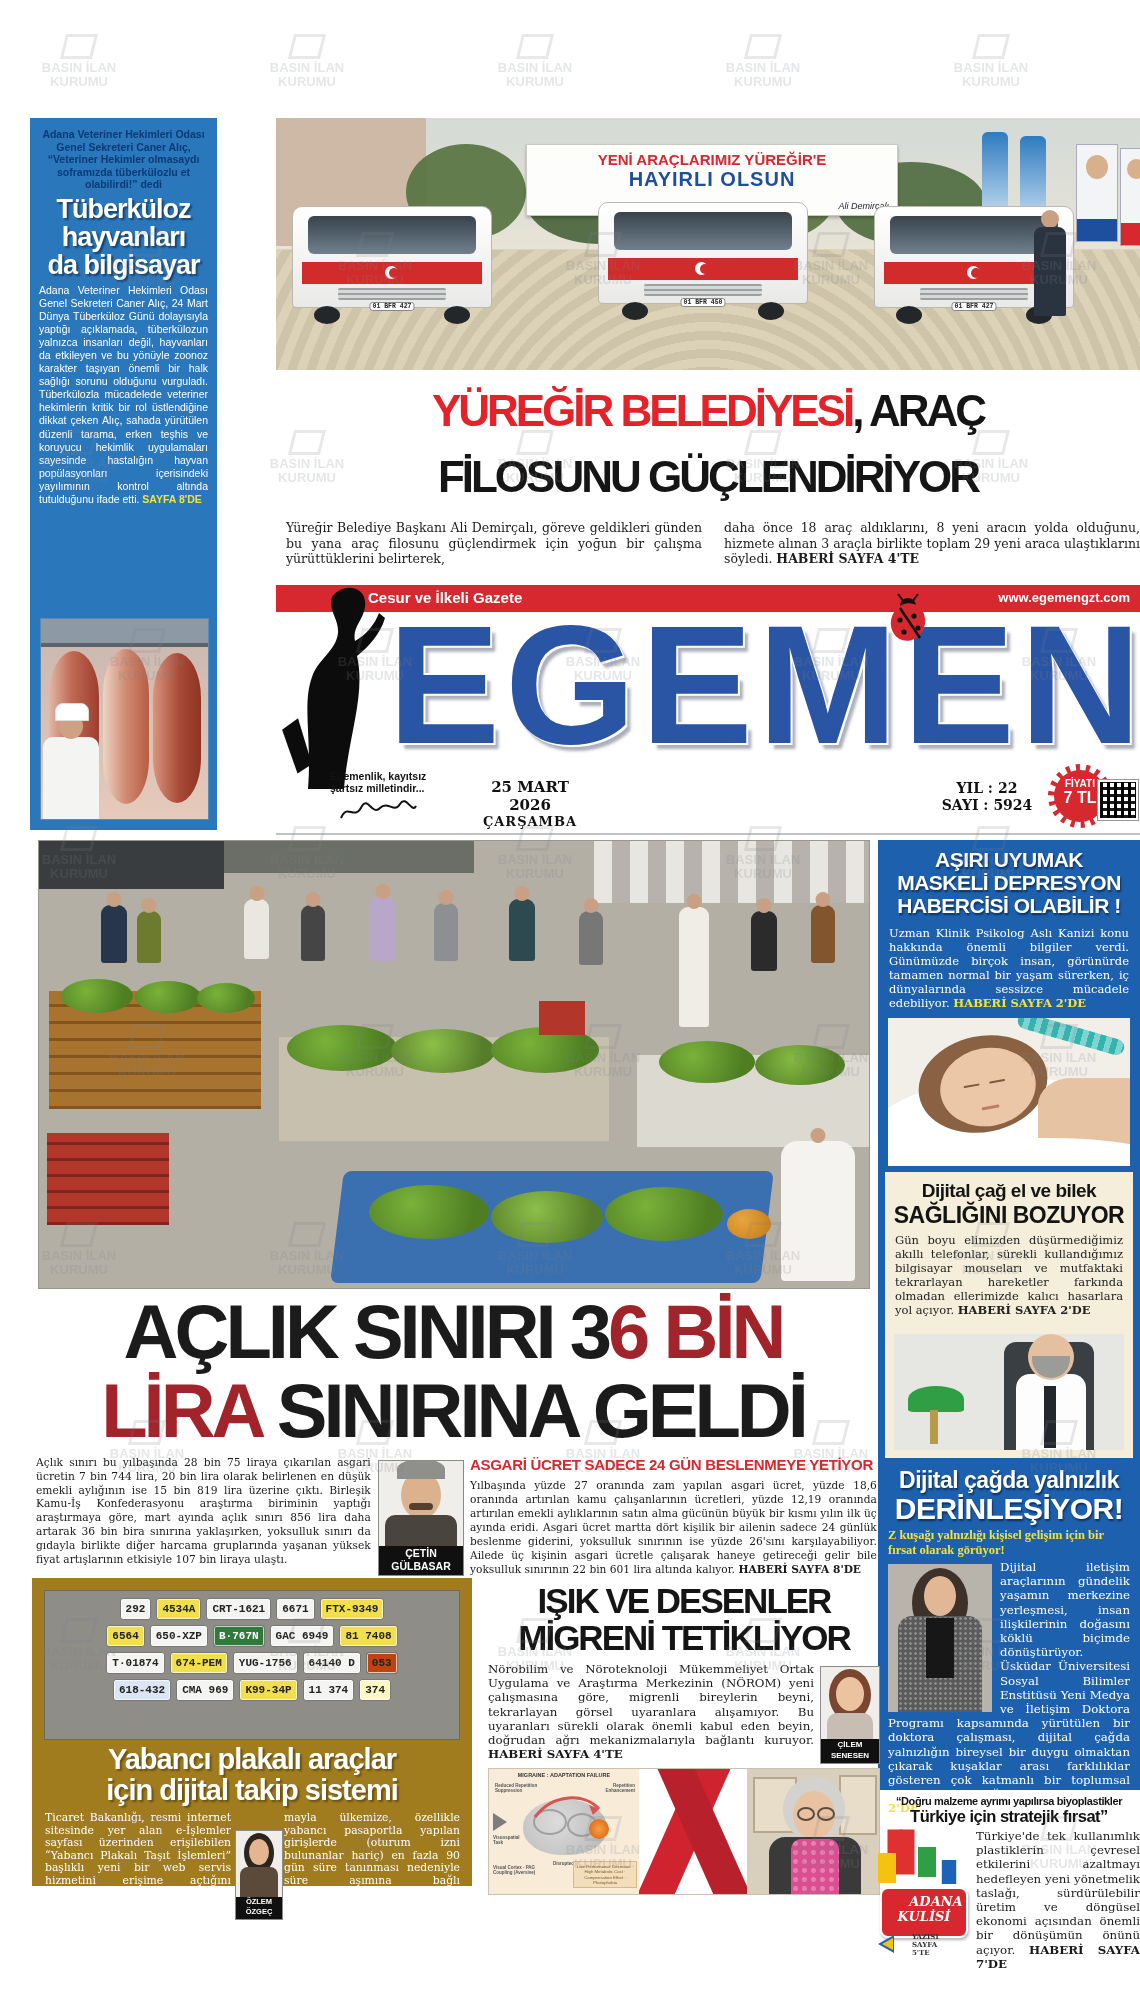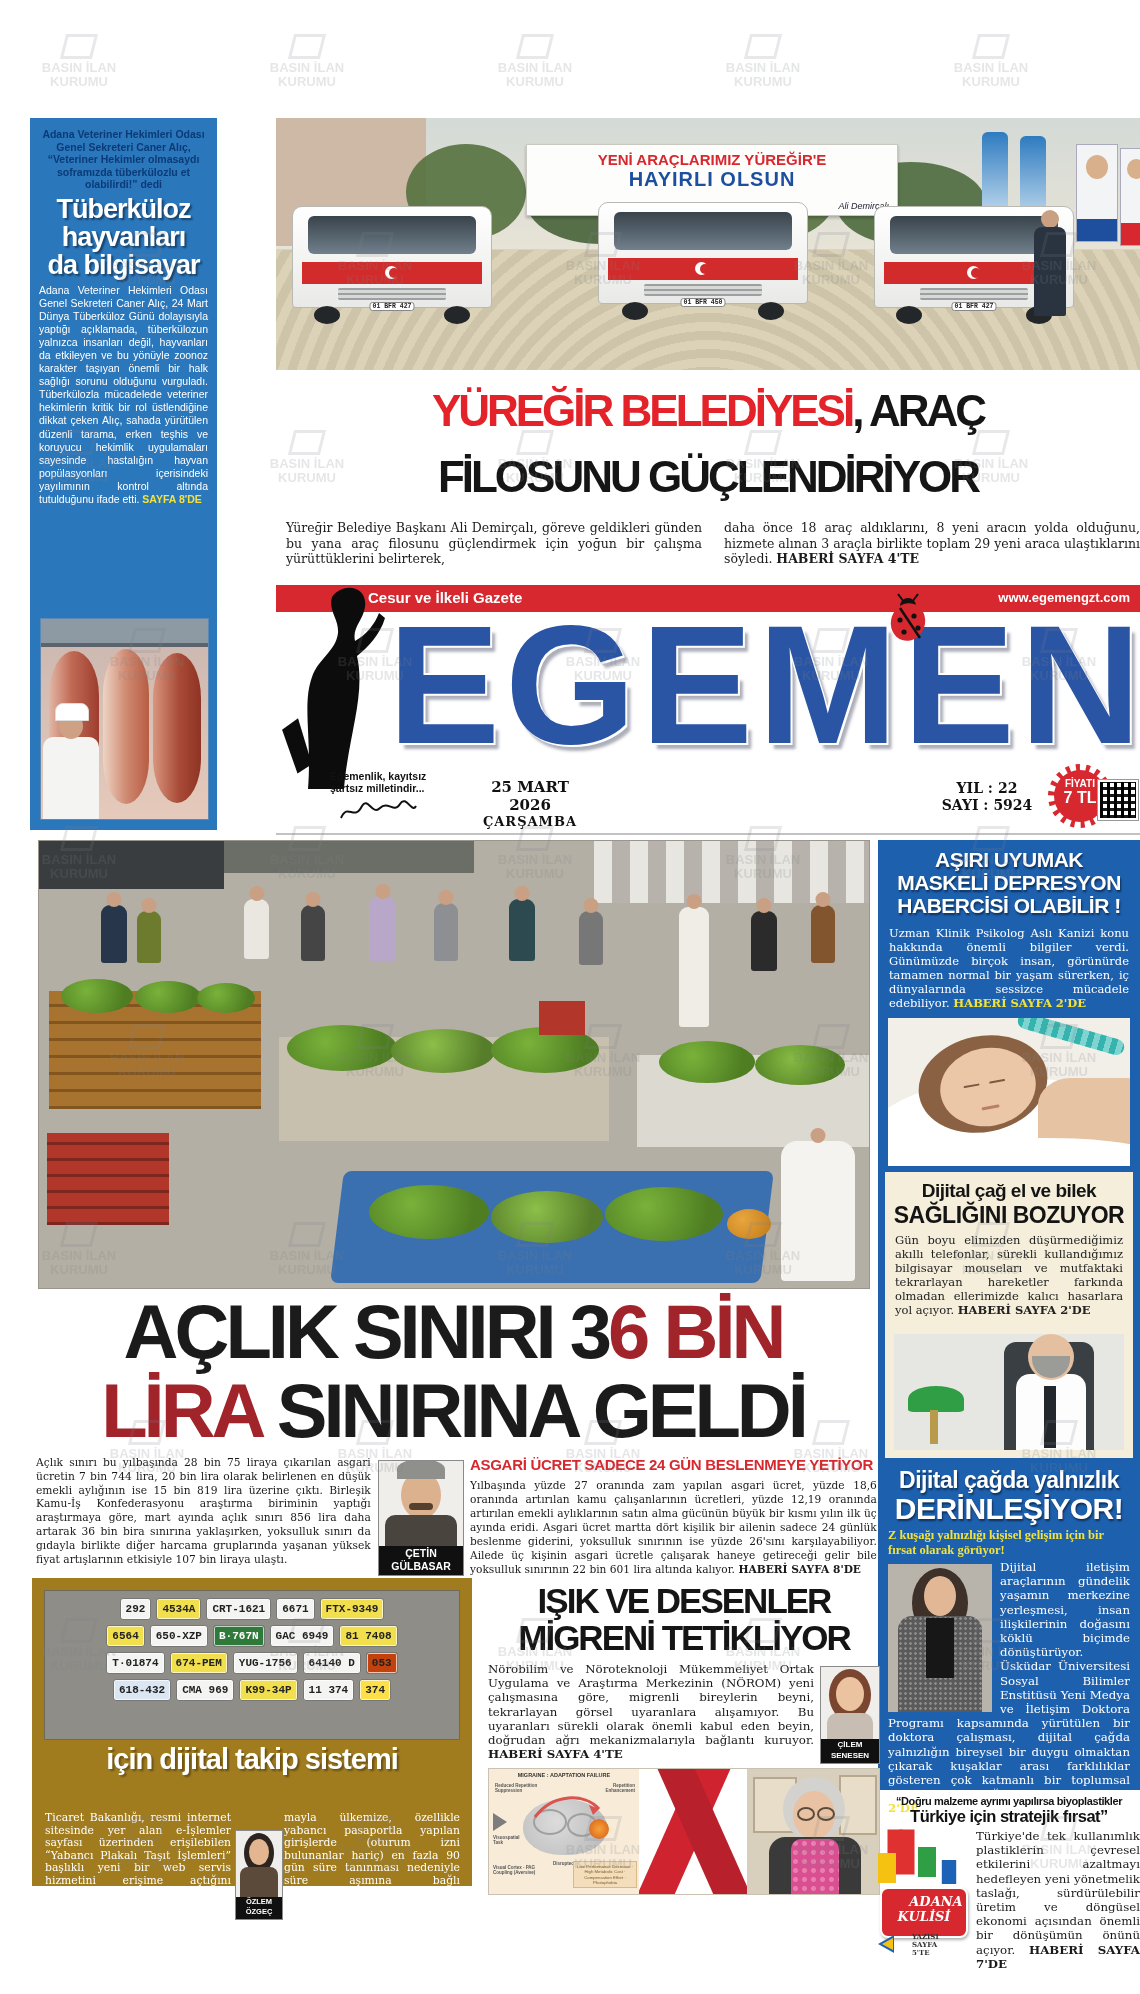--- a/index.html
+++ b/index.html
@@ -453,24 +453,25 @@
           <div class="plate" style="background: rgb(242, 223, 78); color: rgb(34, 34, 34);">674-PEM</div>
           <div class="plate" style="background: rgb(244, 244, 242); color: rgb(34, 34, 34);">YUG-1756</div>
           <div class="plate" style="background: rgb(244, 244, 242); color: rgb(34, 34, 34);">64140 D</div>
           <div class="plate" style="background: #c2410c; color: rgb(34, 34, 34);">053</div>
         </div>
         <div class="plate-row">
           <div class="plate" style="background: rgb(219, 230, 243); color: rgb(34, 34, 34);">618-432</div>
           <div class="plate" style="background: rgb(244, 244, 242); color: rgb(34, 34, 34);">CMA 969</div>
           <div class="plate" style="background: rgb(242, 223, 78); color: rgb(34, 34, 34);">K99-34P</div>
           <div class="plate" style="background: rgb(244, 244, 242); color: rgb(34, 34, 34);">11 374</div>
-          <div class="plate" style="background: #fde047; color: rgb(34, 34, 34);">374</div>
+          <div class="plate" style="background: #fef9c3; color: rgb(34, 34, 34);">374</div>
         </div>
       </div>
     <div class="hl">
+      <div>Yabancı plakalı araçlar</div>
       <div>için dijital takip sistemi</div>
     </div>
     <div class="colL">Ticaret Bakanlığı, resmi internet sitesinde yer alan e-İşlemler sayfası üzerinden erişilebilen “Yabancı Plakalı Taşıt İşlemleri” başlıklı yeni bir web servis hizmetini erişime açtığını duyurdu. Bakanlık, yeni uygula-</div>
     <div class="colR"><span>mayla ülkemize, özellikle yabancı pasaportla yapılan girişlerde (oturum izni bulunanlar hariç) en fazla 90 gün süre tanınması nedeniyle süre aşımına bağlı mağduriyetlerin önüne geçilmesinin hedeflendiğini bildirdi.  </span><b>8'DE</b></div>
     <div class="portrait" style="left:203px;top:252px;width:46px;height:88px;">
       <div class="abs" style="left:8px;top:2px;width:30px;height:40px;border-radius:50%;background:#2d2420;"></div>
       <div class="abs" style="left:13px;top:8px;width:20px;height:26px;border-radius:50%;background:#e3b590;"></div>
       <div class="abs" style="left:4px;top:36px;width:38px;height:30px;border-radius:8px 8px 0 0;background:#5b4a3a;"></div>
       <div class="cap" style="height:22px;font-size:7.5px;line-height:10px;">
         <div>ÖZLEM</div>

